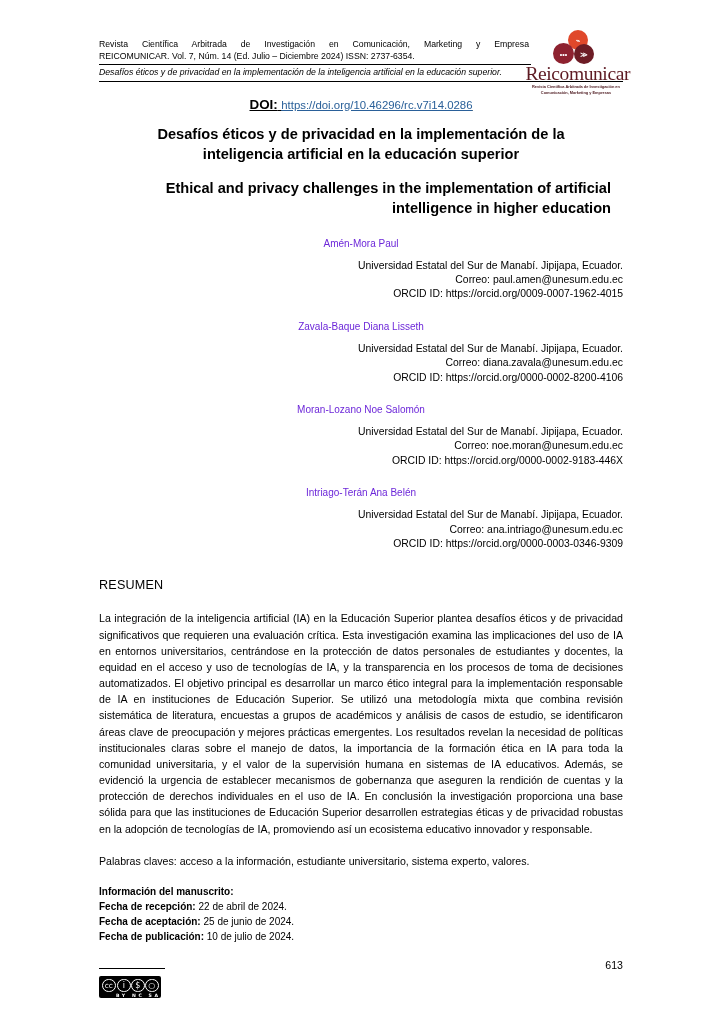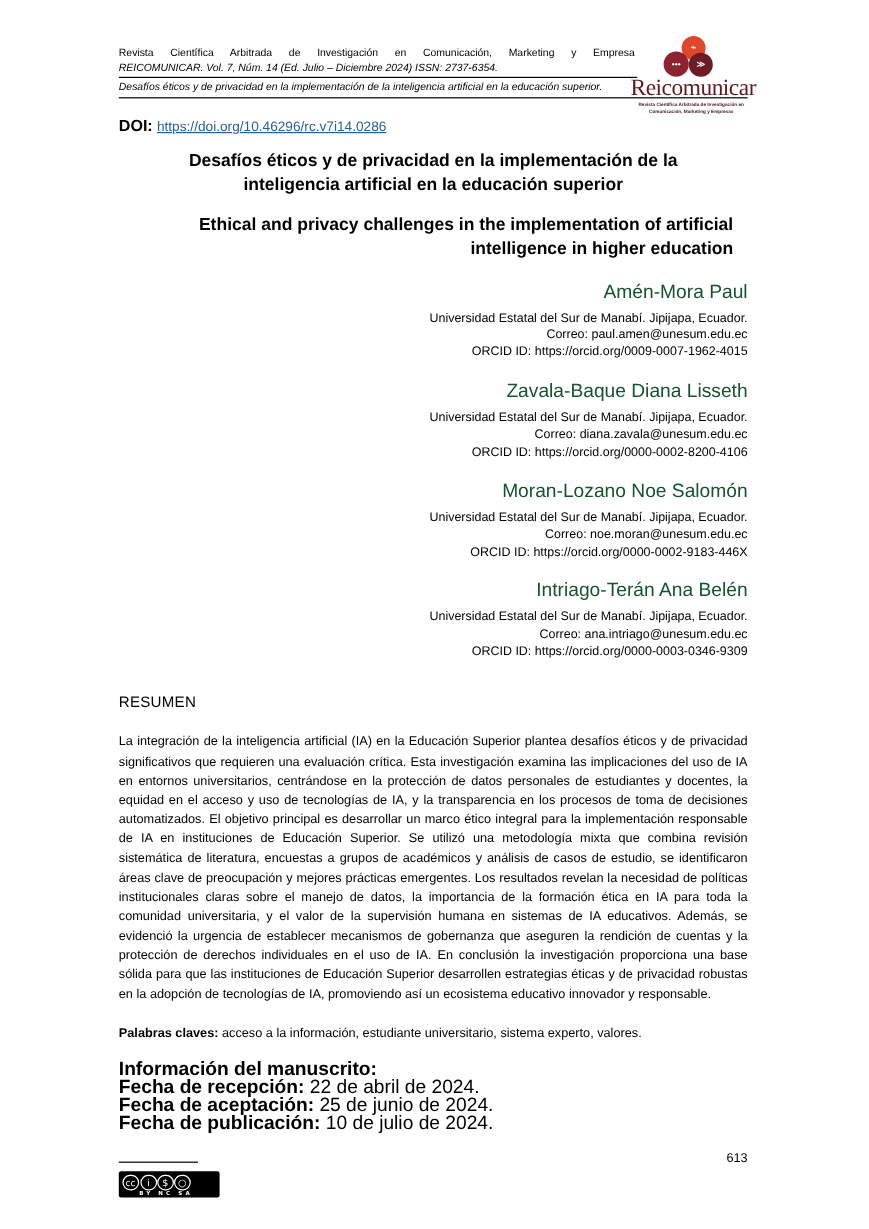--- a/index.html
+++ b/index.html
@@ -38,21 +38,20 @@
   .runhead-line {
     font-size: 8.7px;
     line-height: 12.2px;
     text-align: justify;
     text-align-last: justify;
     color: #000;
   }
   .runhead-line.nojust {
     text-align: center;
     text-align-last: left;
-    font-style: italic;
   }
   .runhead-italic {
     font-style: italic;
     font-size: 8.7px;
     line-height: 12.2px;
     text-align: justify;
     color: #000;
   }
   .hr-head {
     border: 0;
@@ -122,23 +121,24 @@
     font-size: 3.9px;
     line-height: 5.2px;
     color: #4b171d;
     text-align: center;
     font-weight: bold;
     margin-top: 1px;
   }
 
   
   .doi-row {
-    text-align: left;
+    text-align: center;
     margin-top: 15px;
     font-size: 12.6px;
+    text-decoration: underline;
   }
   .doi-label {
     font-weight: bold;
     font-size: 13.4px;
     color: #000;
   }
   .doi-link {
     color: #2a6099;
     text-decoration: underline;
     font-size: 11.4px;
@@ -159,23 +159,24 @@
     margin: 13px auto 0;
     width: 500px;
   }
 
   
   .author-block {
     text-align: right;
     margin-top: 16px;
   }
   .author-name {
-    font-size: 16px;
+    font-size: 10px;
     line-height: 18px;
-    color: #14532d;
+    color: #6d28d9;
+    text-align: center;
   }
   .author-aff {
     font-size: 10.4px;
     line-height: 14.4px;
     margin-top: 6px;
   }
   .author-aff div {
     white-space: nowrap;
   }
 
@@ -191,24 +192,24 @@
     line-height: 16.15px;
     text-align: justify;
     margin-top: 18px;
   }
   .keywords {
     font-size: 10.6px;
     line-height: 16px;
     margin-top: 16px;
     text-align: left;
   }
-  .keywords b { font-weight: bold; }
+  .keywords b { font-weight: normal; }
 
   .manus {
-    font-size: 16px;
+    font-size: 10px;
     line-height: 15.2px;
     margin-top: 15px;
   }
   .manus b { font-weight: bold; }
 
   
   .footer {
     position: absolute;
     left: 99px;
     top: 968px;
@@ -222,21 +223,21 @@
     margin: 0;
   }
   .page-num {
     position: absolute;
     right: 0;
     top: -9px;
     font-size: 10.6px;
   }
   .cc-badge {
     margin-top: 7px;
-    width: 84px;
+    width: 62px;
     height: 22px;
     background: #000;
     border-radius: 2px;
     position: relative;
     display: block;
   }
   .cc-circ {
     position: absolute;
     top: 2.5px;
     width: 13.5px;

